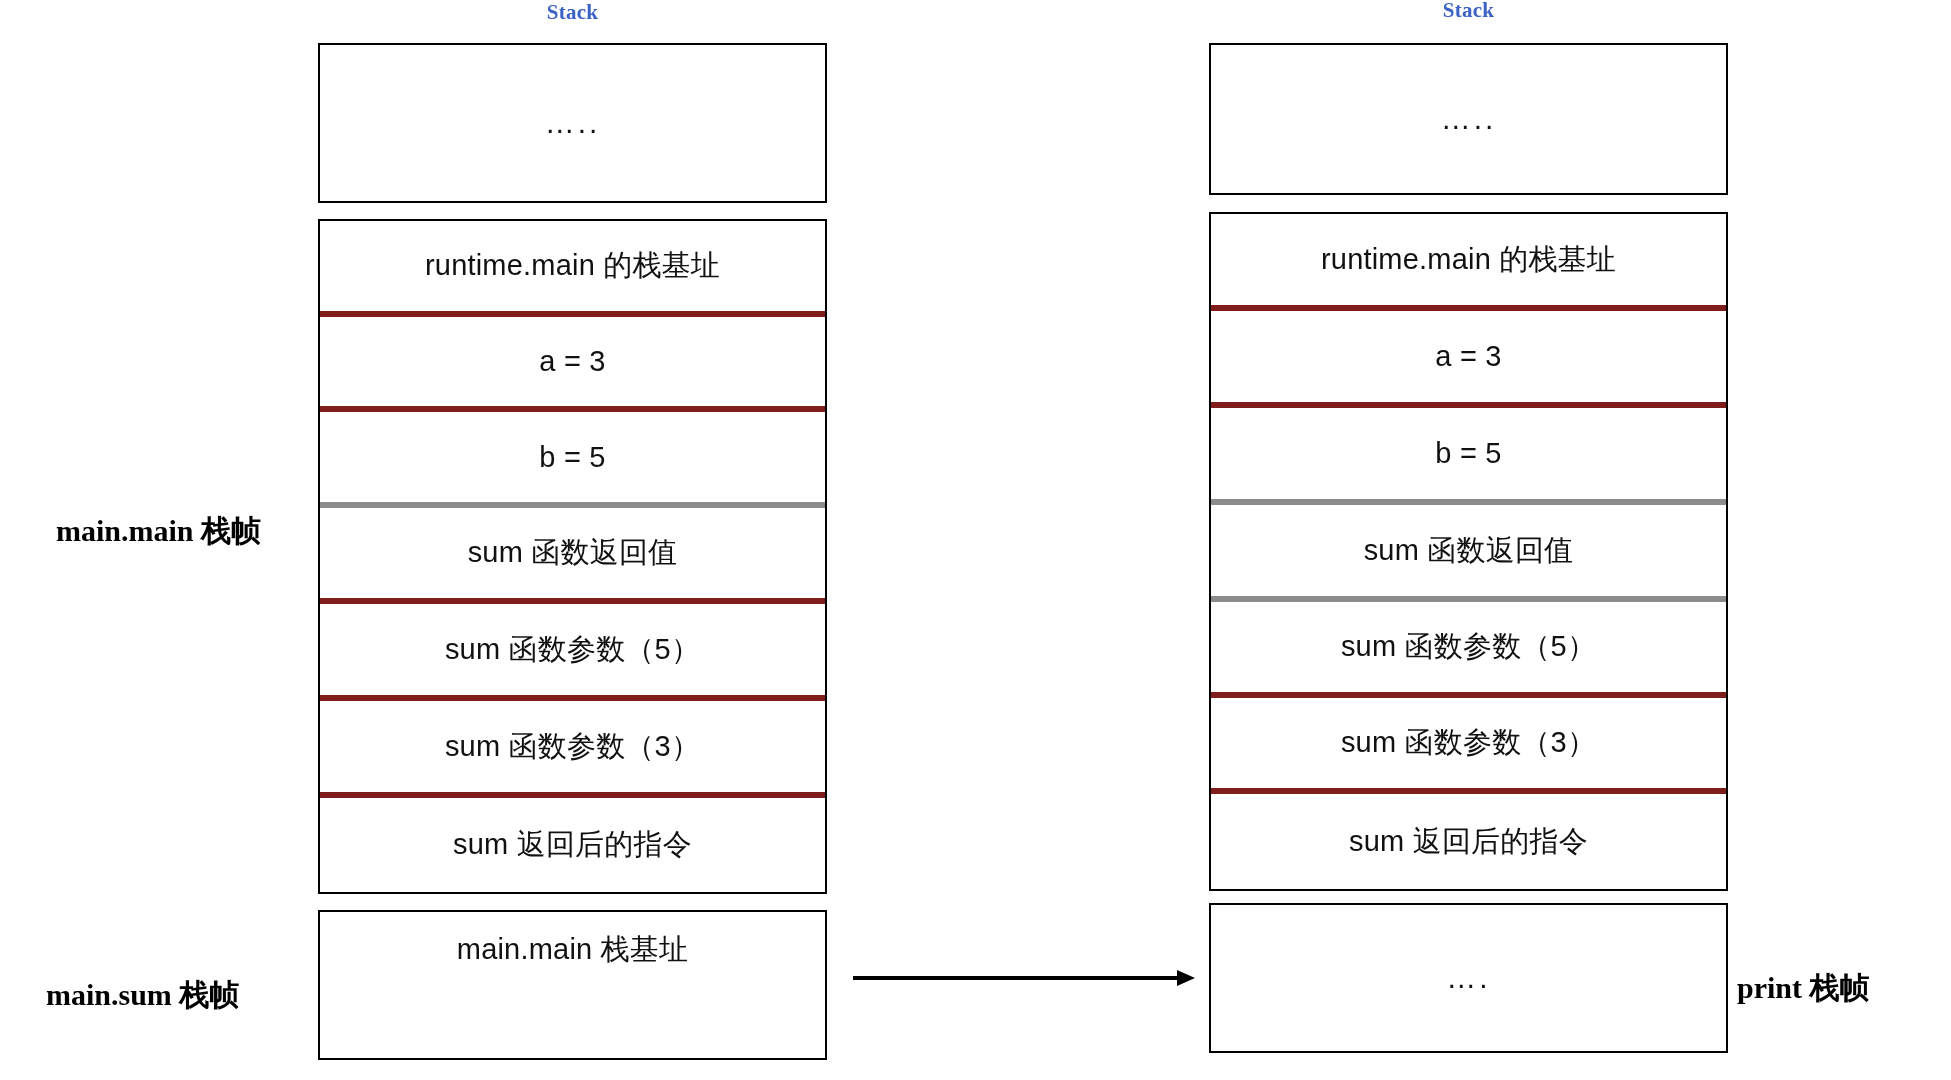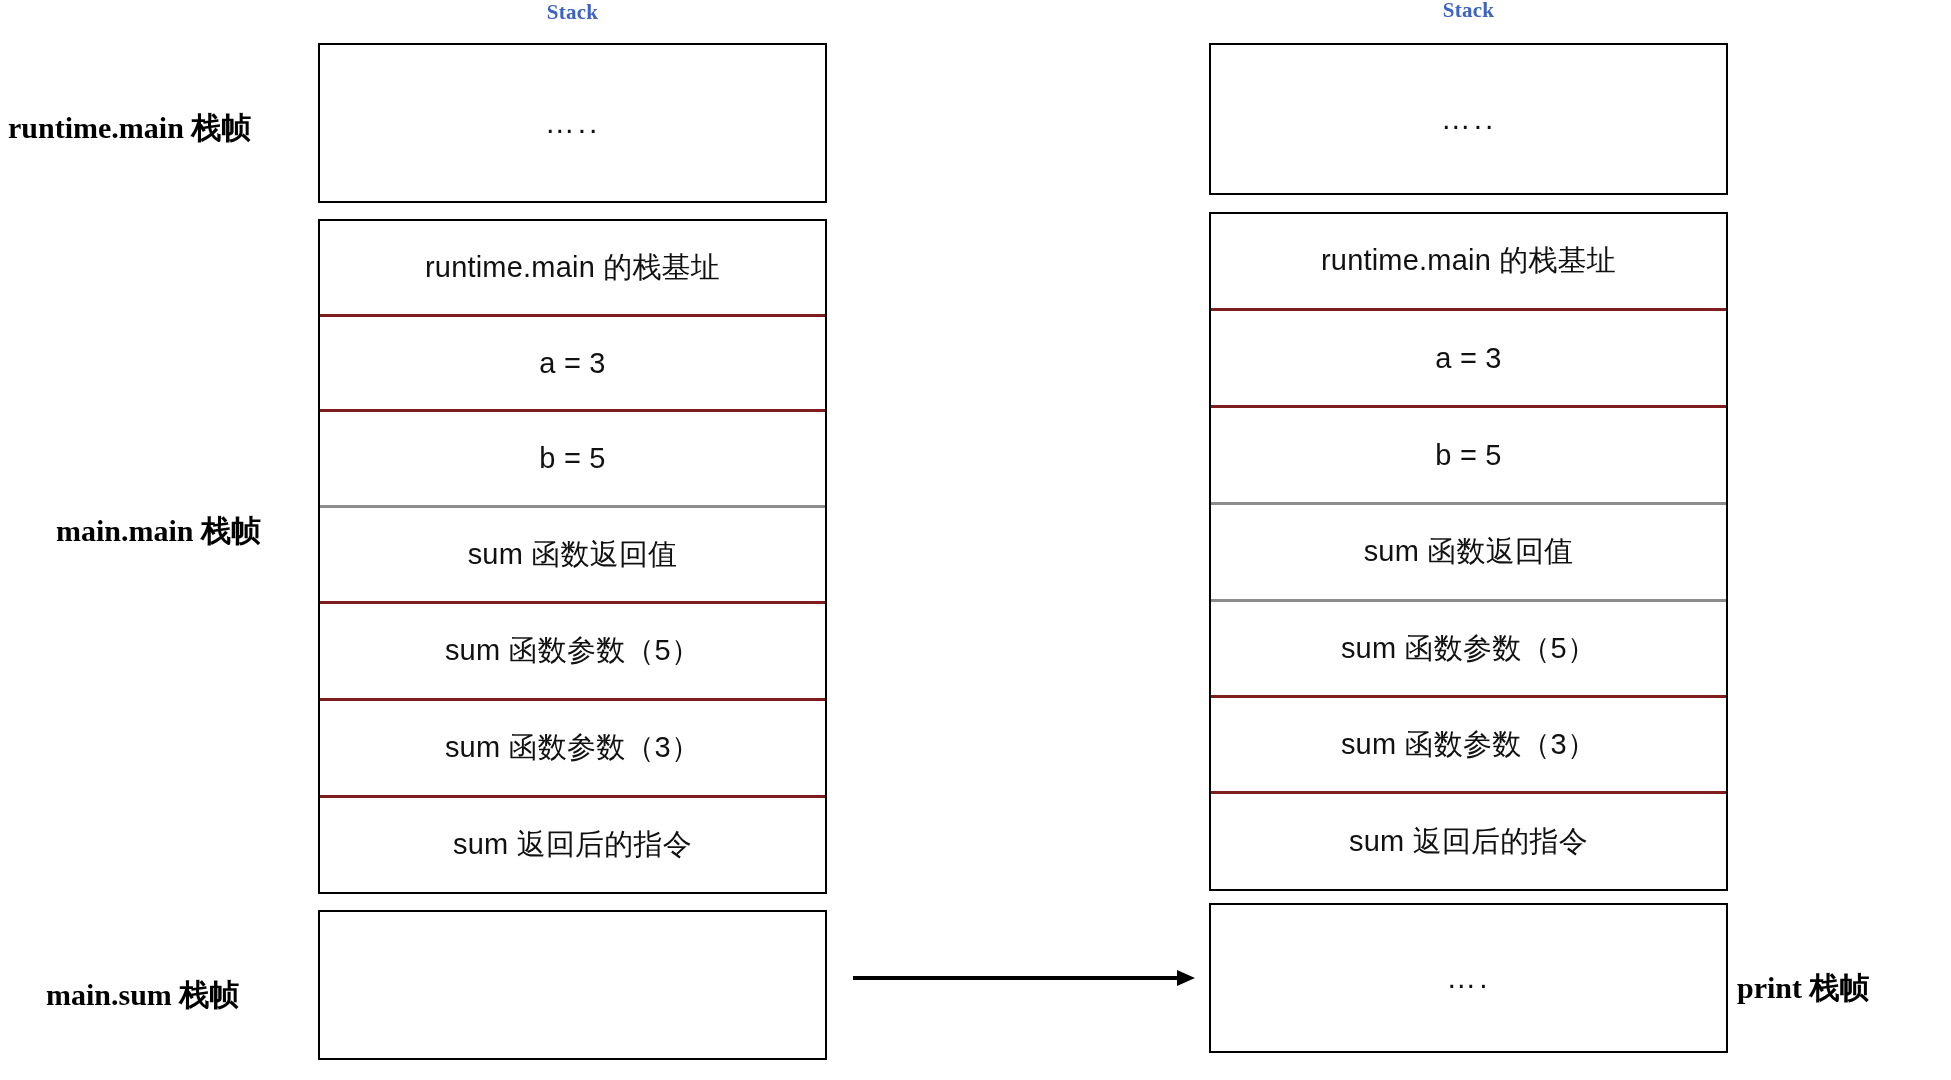--- a/index.html
+++ b/index.html
@@ -62,21 +62,21 @@
   .stack-row {
     box-sizing: border-box;
     display: flex;
     align-items: center;
     justify-content: center;
     text-align: center;
     font-family: "Liberation Sans", sans-serif;
     font-size: 29px;
     color: #111111;
     letter-spacing: 0.2px;
-    border-bottom: 3px solid #7f1d1d;
+    border-bottom: 6px solid #7f1d1d;
   }
   .stack-row:last-child { border-bottom: none; }
   .stack-row.thin-sep { border-bottom-color: #8c8c8c; }
 
   .ellipsis-row {
     font-size: 30px;
     letter-spacing: 3px;
     color: #111111;
   }
 
@@ -119,21 +119,20 @@
 </style>
 </head>
 <body>
 
 <div class="canvas">
 
   <div class="stack-title" id="stack-title-left">Stack</div>
 
   <div class="stack-title" id="stack-title-right">Stack</div>
 
-  <div class="side-label" id="label-runtime-main">runtime.main 栈帧</div>
 
   <div class="side-label" id="label-main-main">main.main 栈帧</div>
 
   <div class="side-label" id="label-main-sum">main.sum 栈帧</div>
 
   <div class="side-label" id="label-print">print 栈帧</div>
 
   <div class="stack-block" id="block-left-top">
     <div class="stack-row ellipsis-row" style="height:100%;">…..</div>
   </div>
@@ -142,20 +141,21 @@
     <div class="stack-row" style="height:96px;">runtime.main 的栈基址</div>
     <div class="stack-row" style="height:95px;">a = 3</div>
     <div class="stack-row thin-sep" style="height:96px;">b = 5</div>
     <div class="stack-row" style="height:96px;">sum 函数返回值</div>
     <div class="stack-row" style="height:97px;">sum 函数参数（5）</div>
     <div class="stack-row" style="height:97px;">sum 函数参数（3）</div>
     <div class="stack-row" style="height:94px;">sum 返回后的指令</div>
   </div>
 
   <div class="stack-block" id="block-left-sum">
+    <div class="stack-row" style="height:75px;">main.main 栈基址</div>
   </div>
 
   <div class="stack-block" id="block-right-top">
     <div class="stack-row ellipsis-row" style="height:100%;">…..</div>
   </div>
 
   <div class="stack-block" id="block-right-main">
     <div class="stack-row" style="height:97px;">runtime.main 的栈基址</div>
     <div class="stack-row" style="height:97px;">a = 3</div>
     <div class="stack-row thin-sep" style="height:97px;">b = 5</div>

